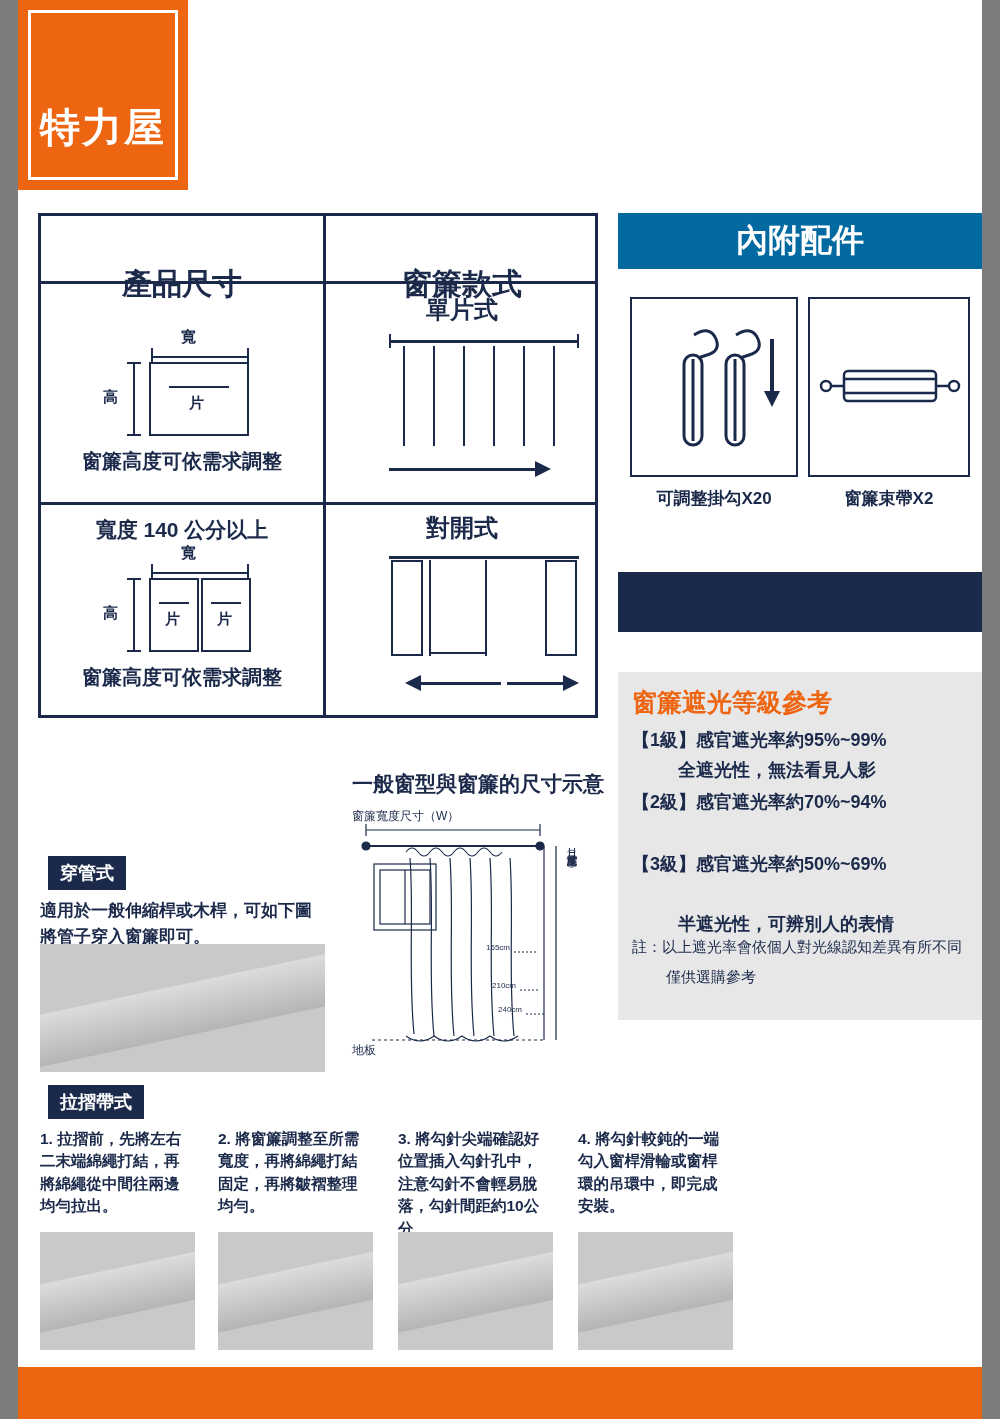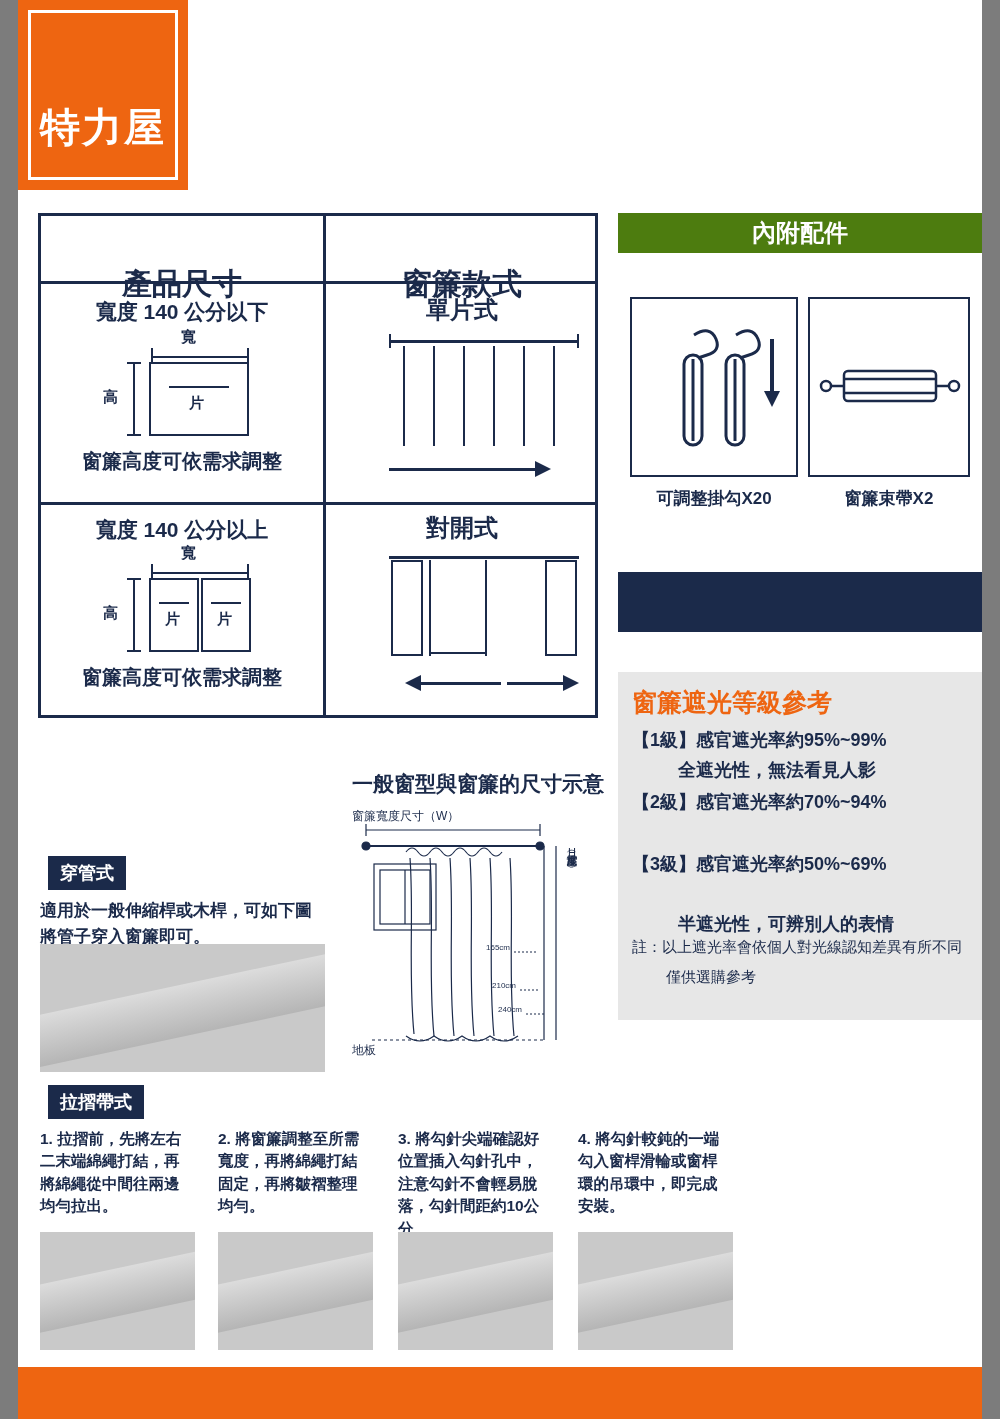--- a/index.html
+++ b/index.html
@@ -61,22 +61,22 @@
   }
   .style-title{
     position:absolute;font-size:24px;font-weight:bold;text-align:center;width:272px;left:285px;
   }
   
   .lbl{position:absolute;font-size:15px;font-weight:bold;}
   .rect-o{position:absolute;border:2px solid #1b2a4a;box-sizing:border-box;}
   .ln{position:absolute;background:#1b2a4a;}
   
   .acc-head{
-    position:absolute;left:600px;top:213px;width:364px;height:40px;
-    background:#4d7c0f;color:#ffffff;font-size:24px;font-weight:bold;
+    position:absolute;left:600px;top:213px;width:364px;height:56px;
+    background:#0369a1;color:#ffffff;font-size:32px;font-weight:bold;
     display:flex;align-items:center;justify-content:center;
   }
   .acc-body{
     position:absolute;left:600px;top:269px;width:364px;height:300px;
   }
   .acc-cell{
     position:absolute;top:28px;height:180px;border:2px solid #1b2a4a;box-sizing:border-box;
   }
   .acc-cap{
     position:absolute;top:218px;font-size:17px;font-weight:bold;text-align:center;
@@ -145,21 +145,20 @@
   </div>
 
   <div class="tbl">
     <div class="tbl-head"></div>
     <div class="tbl-vline"></div>
     <div class="tbl-hline"></div>
 
     <div class="th th1">產品尺寸</div>
     <div class="th th2">窗簾款式</div>
 
-    <div class="cell-title" style="left:0;width:282px;top:82px;">寬度 140 公分以下</div>
     <div class="lbl" style="left:140px;top:112px;">寬</div>
     <div class="lbl" style="left:62px;top:172px;">高</div>
 
     <div class="ln" style="left:110px;top:140px;width:98px;height:2px;"></div>
     <div class="ln" style="left:110px;top:132px;width:2px;height:16px;"></div>
     <div class="ln" style="left:206px;top:132px;width:2px;height:16px;"></div>
 
     <div class="ln" style="left:92px;top:146px;width:2px;height:74px;"></div>
     <div class="ln" style="left:86px;top:146px;width:14px;height:2px;"></div>
     <div class="ln" style="left:86px;top:218px;width:14px;height:2px;"></div>

